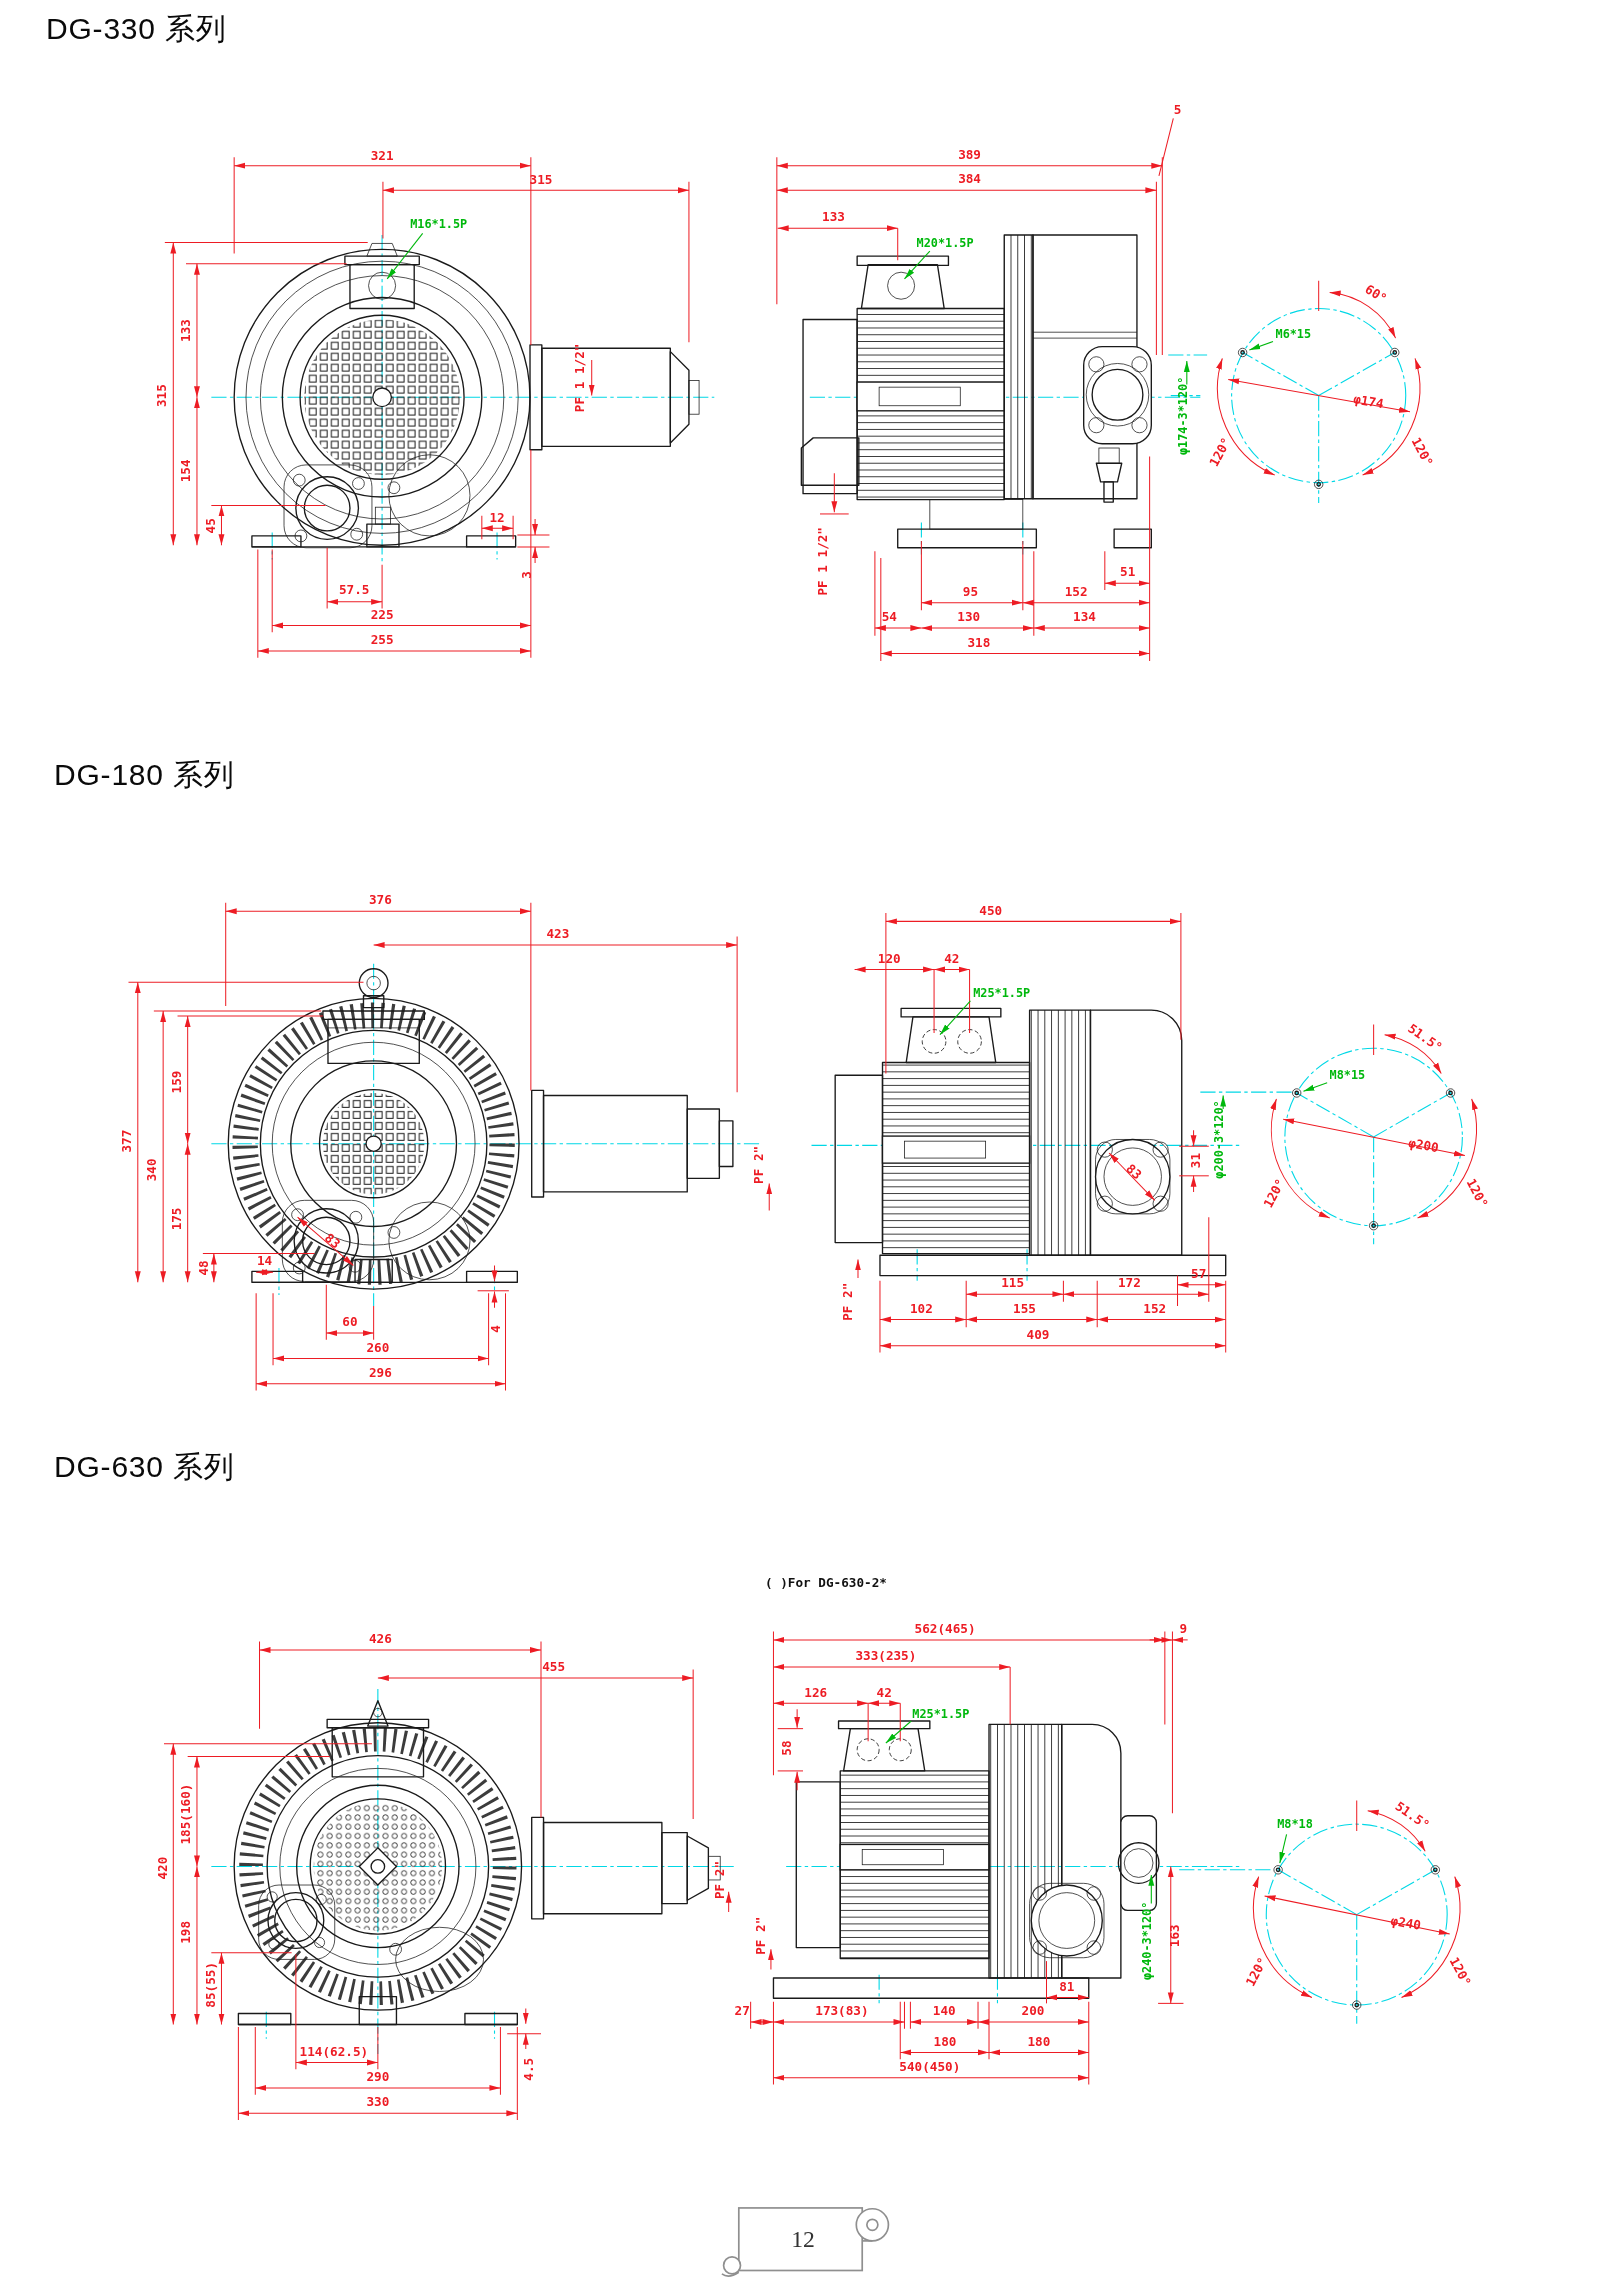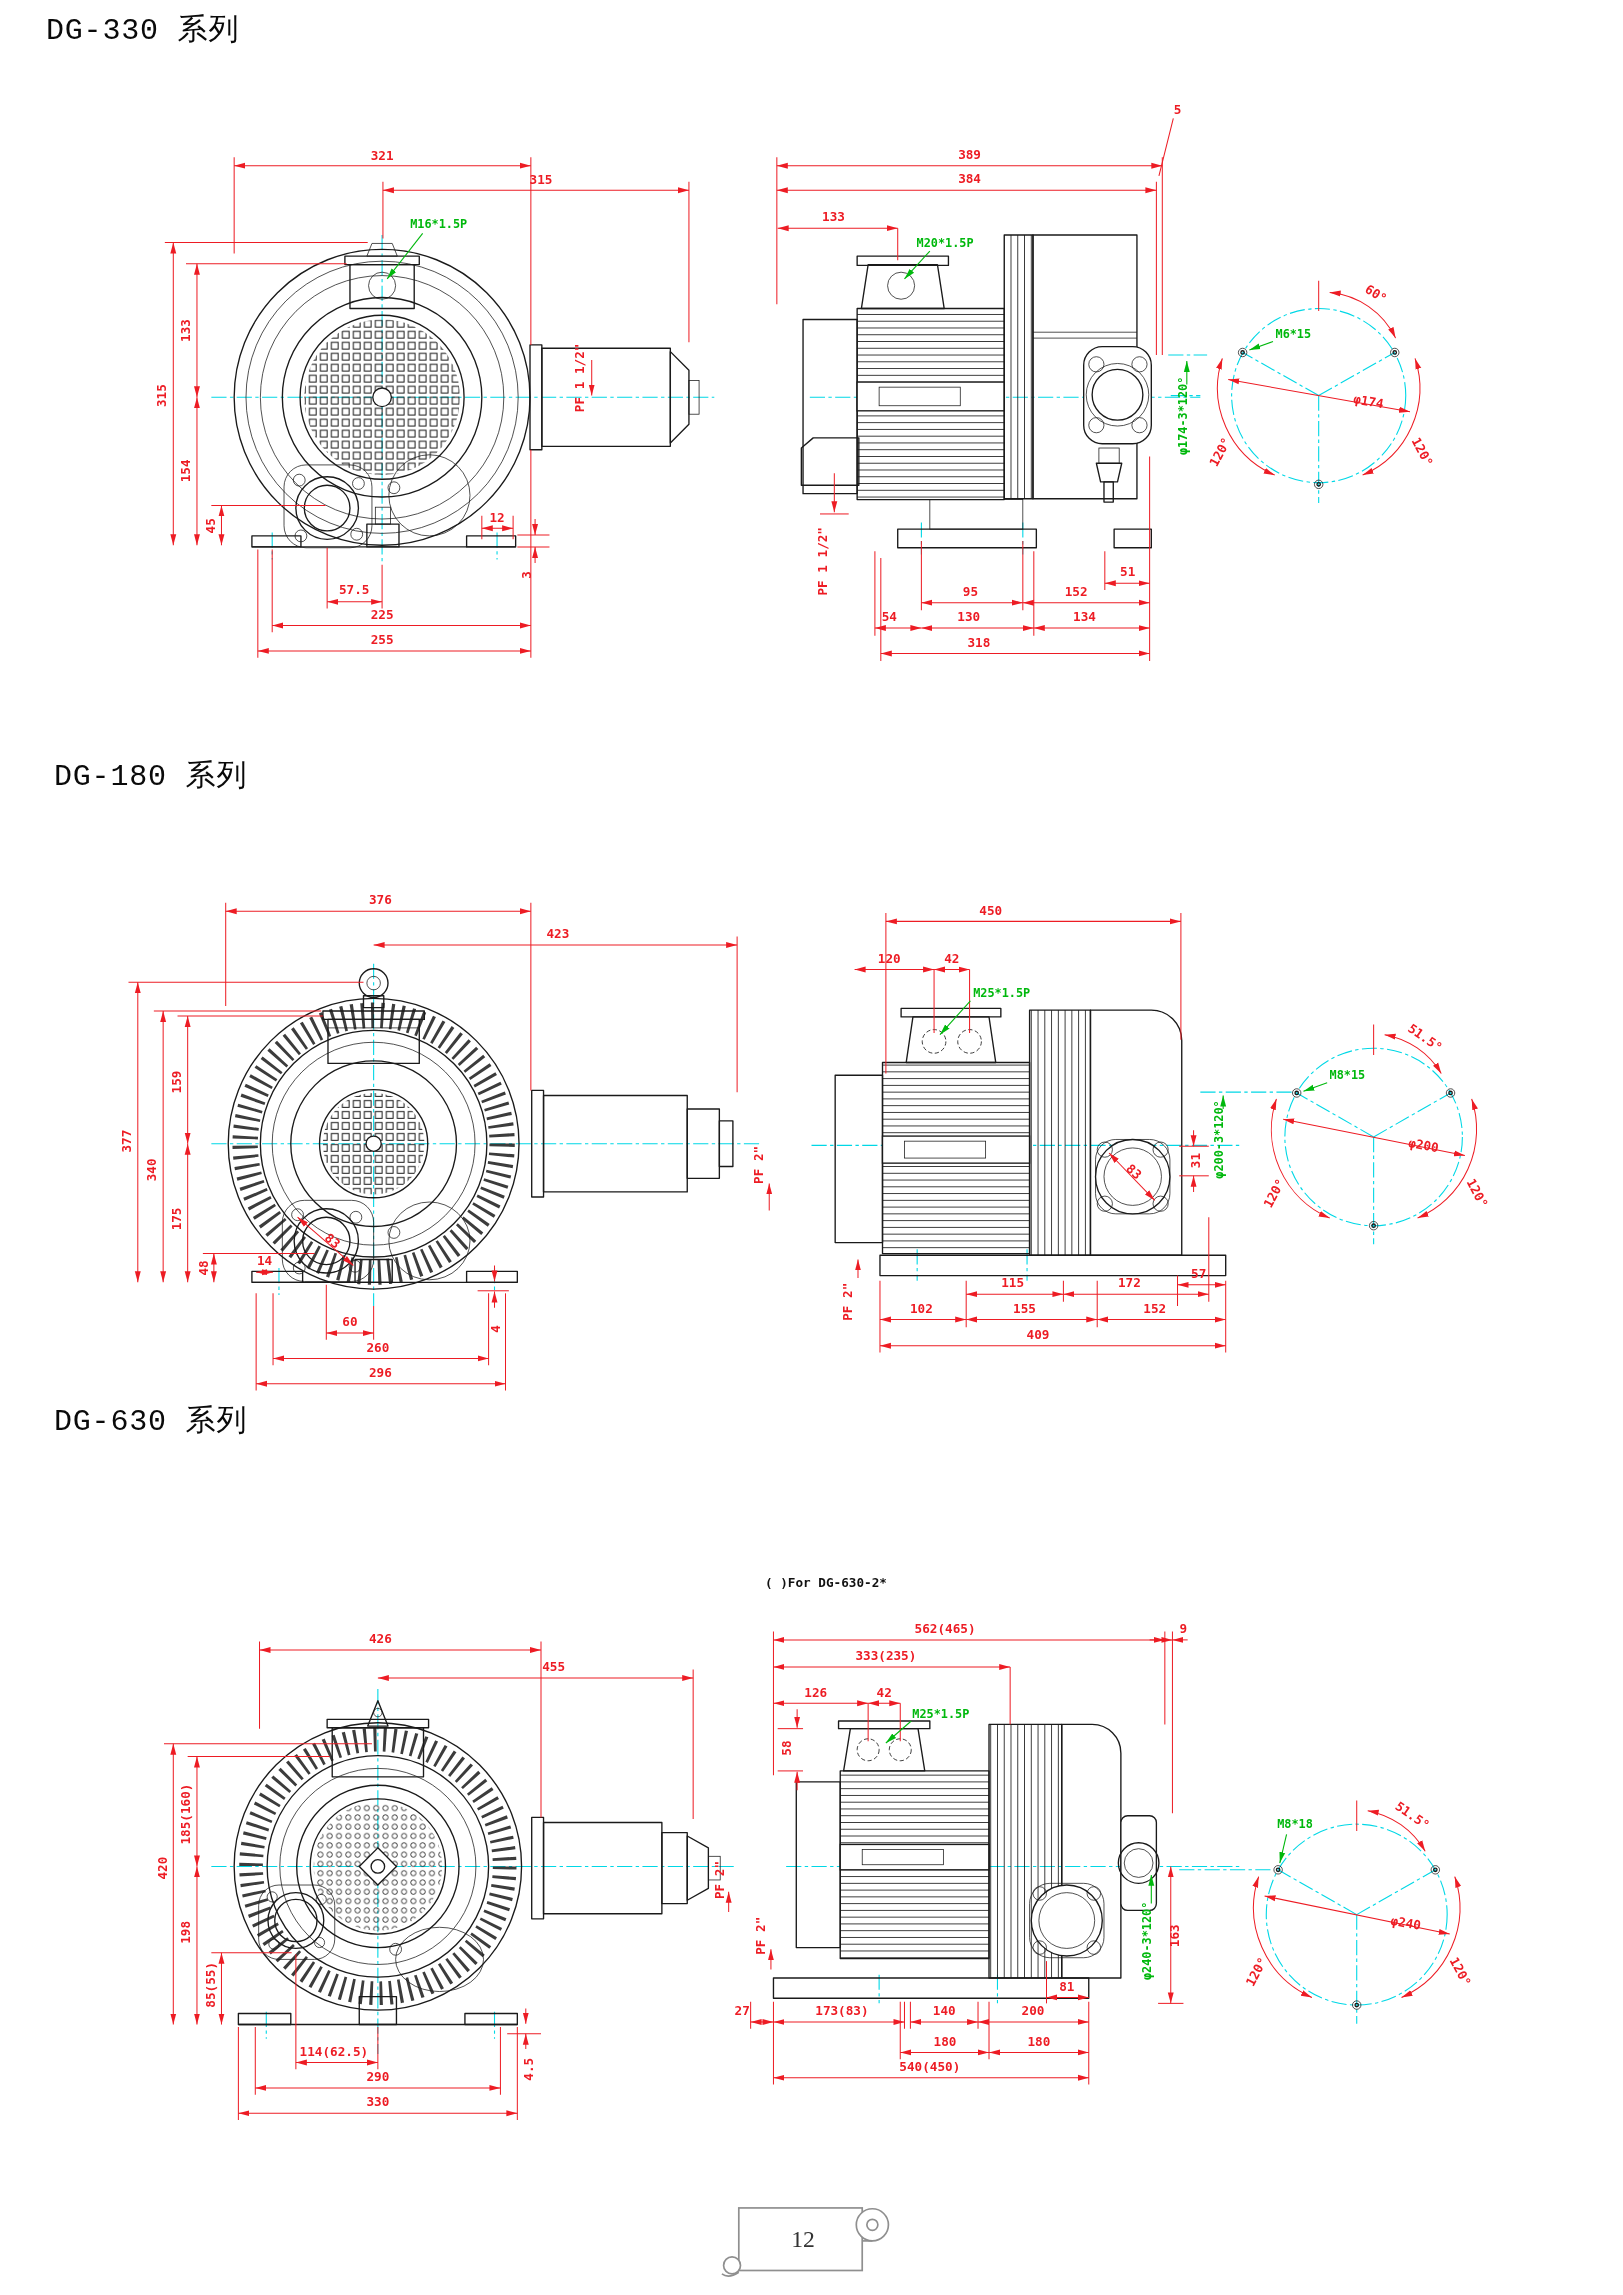--- a/index.html
+++ b/index.html
@@ -1,18 +1,18 @@
 <!DOCTYPE html>
 <html style="font-size:13.5px"><head>
 <meta charset="utf-8">
 <style>
   html,body{margin:0;padding:0;background:#ffffff;}
   #page{position:relative;width:1623px;height:2295px;background:#fff;overflow:hidden;
         font-family:"Liberation Serif",serif;}
-  .heading{position:absolute;font-family:Liberation Mono, monospace;font-size:30px;color:#0a0a0a;
+  .heading{position:absolute;font-family:Liberation Sans, sans-serif;font-size:30px;color:#0a0a0a;
            letter-spacing:0.8px;white-space:nowrap;}
   svg{position:absolute;left:0;top:0;}
   
   .ol  {fill:none;stroke:#1a1a1a;stroke-width:1.6;stroke-linejoin:round;}
   .olf {fill:#ffffff;stroke:#1a1a1a;stroke-width:1.6;}
   .olt {fill:none;stroke:#1a1a1a;stroke-width:0.9;}
   .dsh {fill:none;stroke:#1a1a1a;stroke-width:1;stroke-dasharray:5 3;}
   .ribs{fill:none;stroke:#1a1a1a;stroke-width:30;stroke-dasharray:3.5 8;opacity:.85;}
   .ribs2{fill:none;stroke:#1a1a1a;stroke-width:28;stroke-dasharray:3.5 8;opacity:.85;}
   .cl  {fill:none;stroke:#00d8e6;stroke-width:1.3;stroke-dasharray:18 4 4 4;}
@@ -27,21 +27,21 @@
   .ptx {fill:#333;font:28px "Liberation Serif",serif;text-anchor:middle;}
   .scroll{fill:#ffffff;stroke:#8f8f8f;stroke-width:2;}
 </style>
 </head>
 <body>
 
 <div id="page">
 
   <div class="heading" style="left:46px;top:8.5px">DG-330 系列</div>
   <div class="heading" style="left:54px;top:755px">DG-180 系列</div>
-  <div class="heading" style="left:54px;top:1400px">DG-630 系列</div>
+  <div class="heading" style="left:54px;top:1447px">DG-630 系列</div>
 
   <svg width="1623" height="2295" viewBox="0 0 1920 2715">
     <defs>
       <marker id="ar" markerWidth="14" markerHeight="9" refX="13" refY="4.5" orient="auto-start-reverse" markerUnits="userSpaceOnUse">
         <path d="M13,4.5 L0,1 L0,8 z" fill="#ed1c24"></path>
       </marker>
       <marker id="ag" markerWidth="14" markerHeight="9" refX="13" refY="4.5" orient="auto-start-reverse" markerUnits="userSpaceOnUse">
         <path d="M13,4.5 L0,1 L0,8 z" fill="#00b80d"></path>
       </marker>
       <pattern id="sq" width="13" height="13" patternUnits="userSpaceOnUse">

